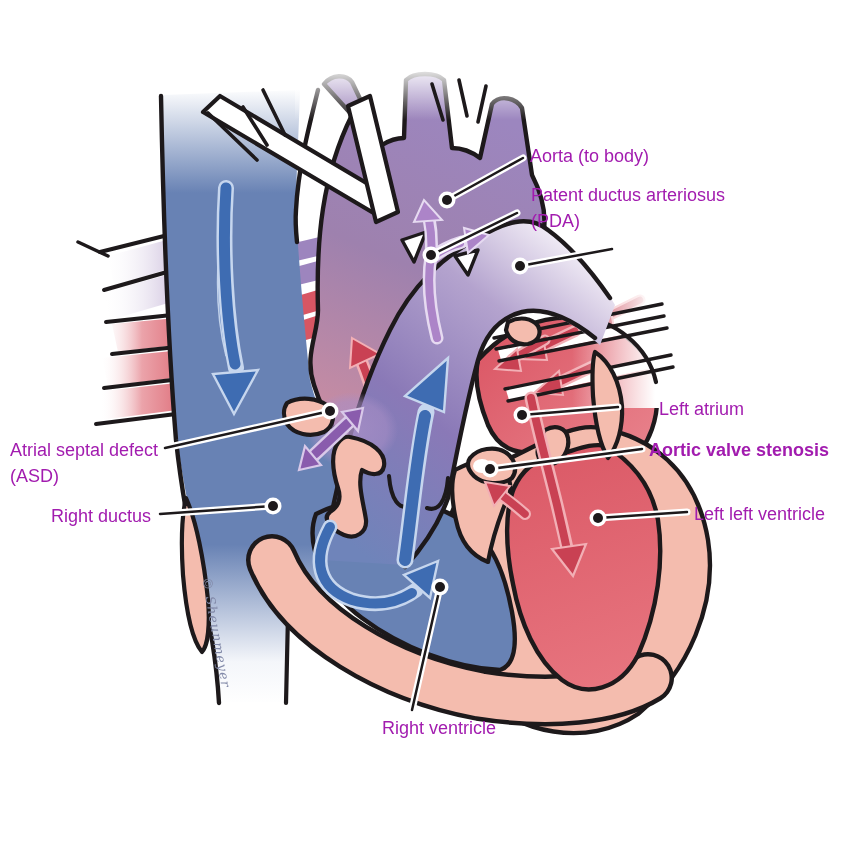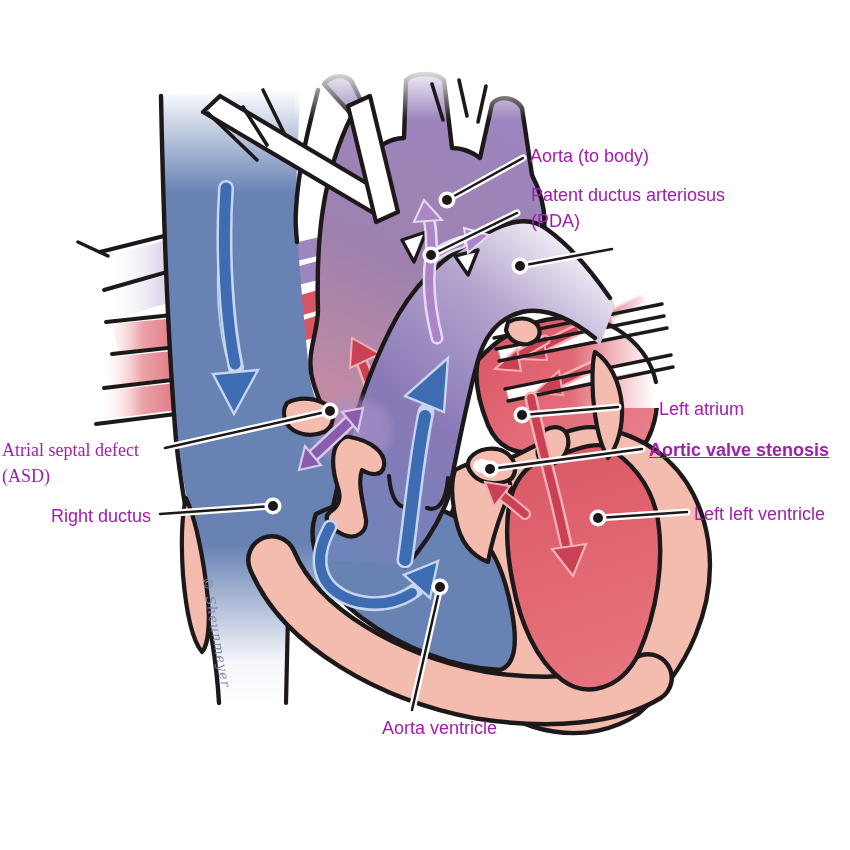--- a/index.html
+++ b/index.html
@@ -325,32 +325,32 @@
 <div class="lbl" style="left:530px;top:143px;">
   <span>Aorta (to body)</span>
 </div>
 <div class="lbl" style="left:531px;top:166px;margin-top:16px;">
   <span>Patent ductus arteriosus</span><br>
   <span>(PDA)</span>
 </div>
 <div class="lbl" style="left:624px;top:396px;padding-left:35px;">
   <span>Left atrium</span>
 </div>
-<div class="lbl b" style="left:649px;top:437px;text-decoration:underline;">
+<div class="lbl b" style="left:649px;top:437px;">
   <span>Aortic valve stenosis</span>
 </div>
 <div class="lbl" style="left:694px;top:501px;">
   <span>Left left ventricle</span>
 </div>
-<div class="lbl" style="left:2px;top:437px;font-family:Liberation Serif, serif;">
+<div class="lbl" style="left:10px;top:437px;">
   <span>Atrial septal defect</span><br>
   <span>(ASD)</span>
 </div>
 <div class="lbl" style="left:51px;top:503px;">
   <span>Right ductus</span>
 </div>
 <div class="lbl" style="left:382px;top:715px;">
-  <span>Aorta ventricle</span>
+  <span>Right ventricle</span>
 </div>
 
 <div id="signature">© Sheunmeyer</div>
 
 </div>
 
 </body></html>

